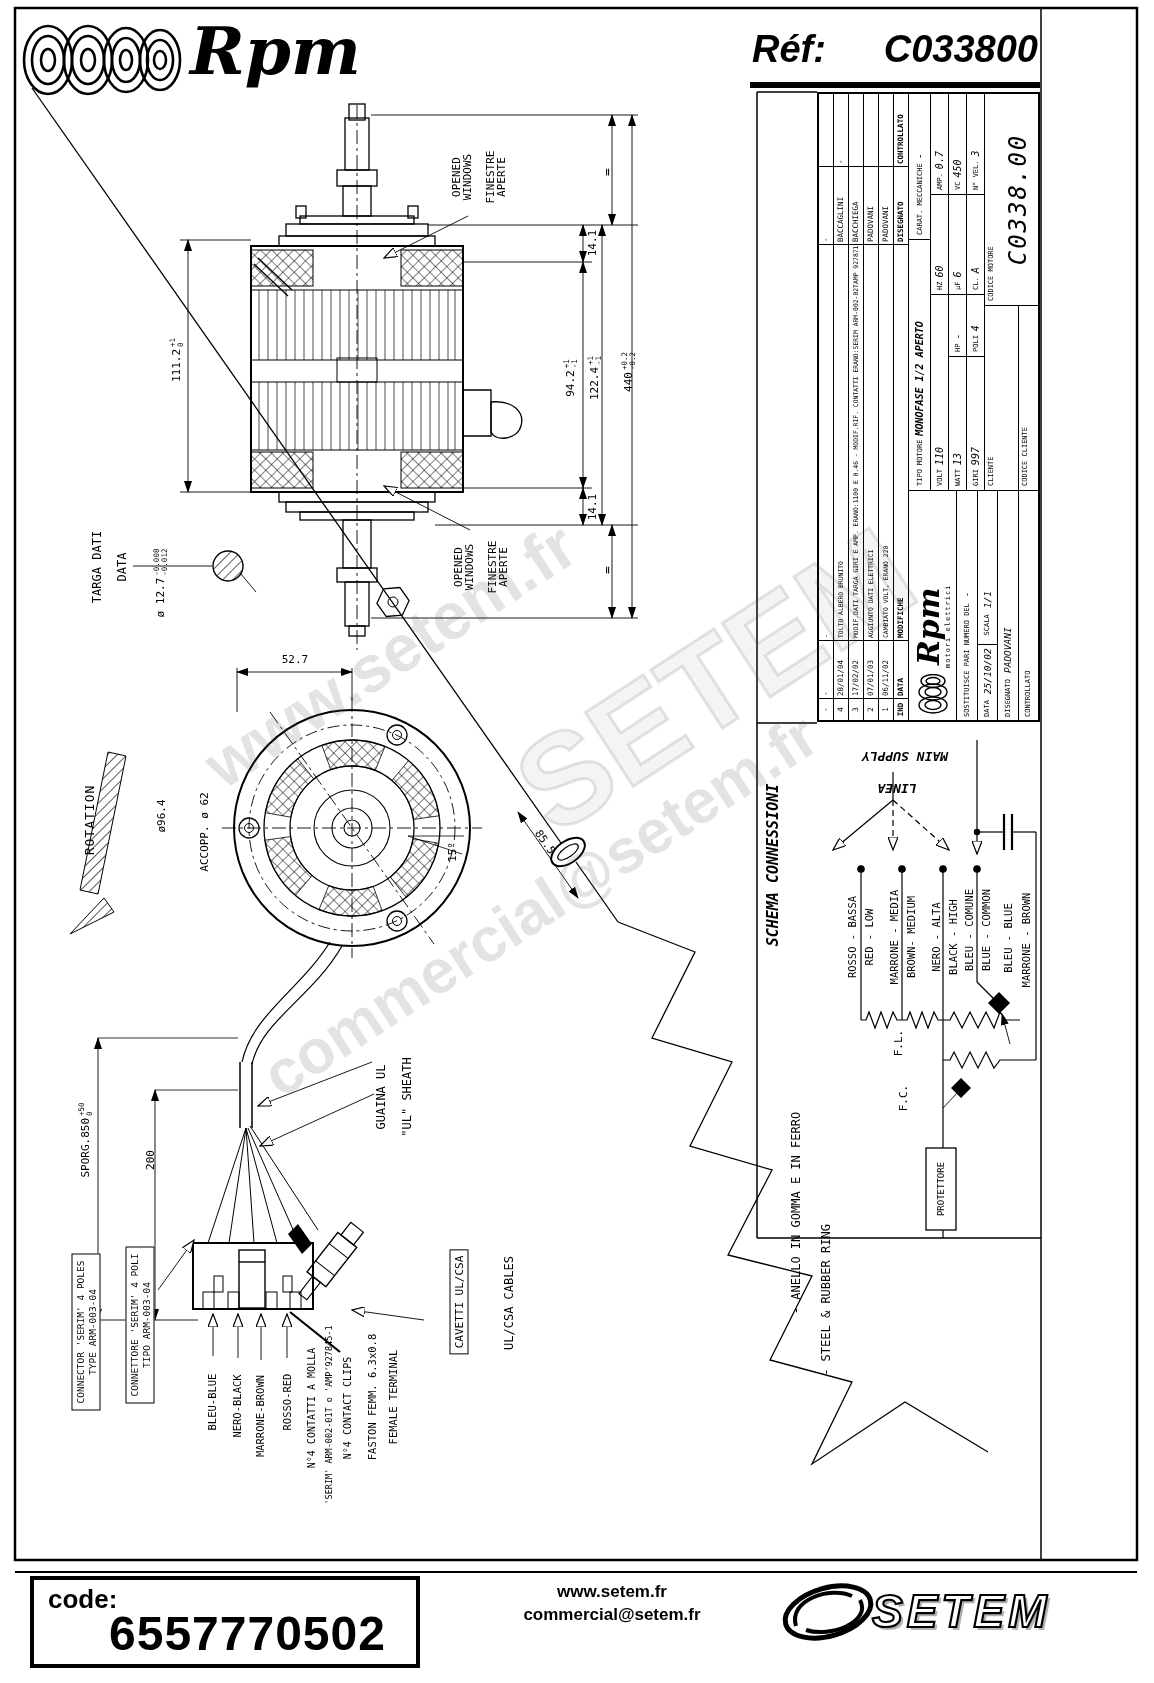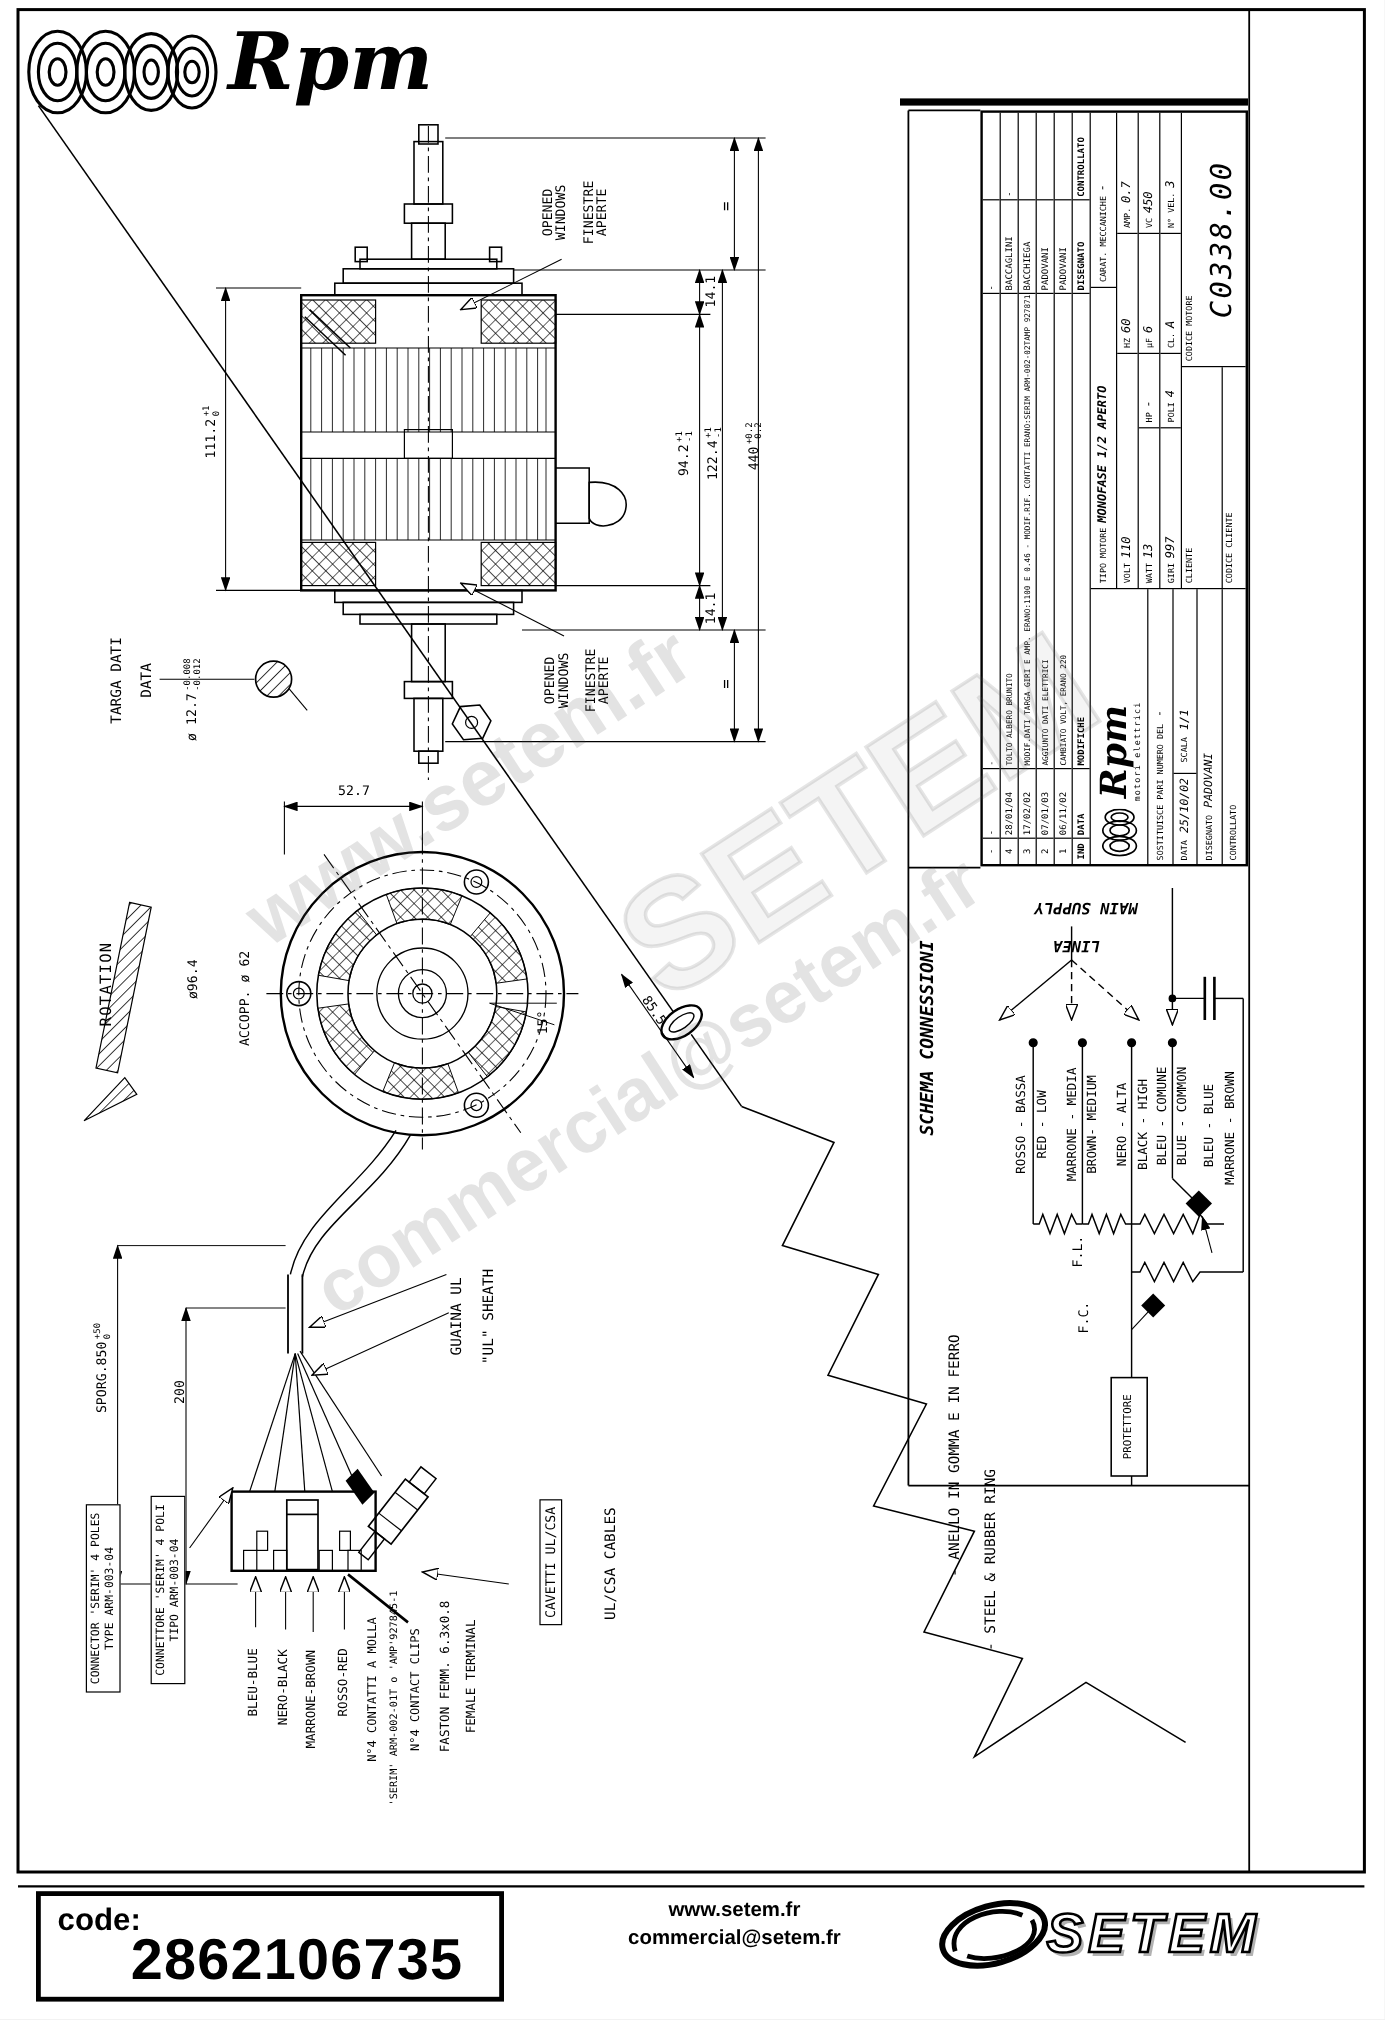--- a/index.html
+++ b/index.html
@@ -338,20 +338,24 @@
       <ellipse cx="828" cy="1612" rx="44" ry="24" transform="rotate(-16 828 1612)" stroke-width="5"></ellipse>
       <path d="M796,1626 C788,1600 830,1586 852,1596 M860,1600 C872,1622 830,1638 806,1630" stroke-width="4"></path>
     </g>
   </svg>
 
   <div class="wm" id="wm1">www.setem.fr</div>
   <div class="wm" id="wm2">SETEM</div>
   <div class="wm" id="wm3">commercial@setem.fr</div>
 
   <div id="brand">Rpm</div>
+  <div id="refrow">
+    <span>Réf:</span>
+    <span>C033800</span>
+  </div>
   <div id="refbar"></div>
 
   <span class="lab r90" style="left:462px;top:177px">
       <span class="wrap">OPENED WINDOWS</span>
     </span>
   <span class="lab r90" style="left:496px;top:177px">
       <span class="wrap">FINESTRE APERTE</span>
     </span>
   <span class="lab r90" style="left:464px;top:567px">
       <span class="wrap">OPENED WINDOWS</span>
@@ -622,19 +626,19 @@
               <div class="big">C0338.00</div>
             </div>
           </div>
         </div>
       </div>
     </div>
   </div>
 
   <div id="codebox">
     <span class="cl">code:</span>
-    <span class="cv">2862106735</span>
+    <span class="cv">6557770502</span>
   </div>
   <span class="foot" id="fweb">www.setem.fr</span>
   <span class="foot" id="femail">commercial@setem.fr</span>
   <span id="setemtxt">SETEM</span>
 
 </div>
 
 </body></html>

